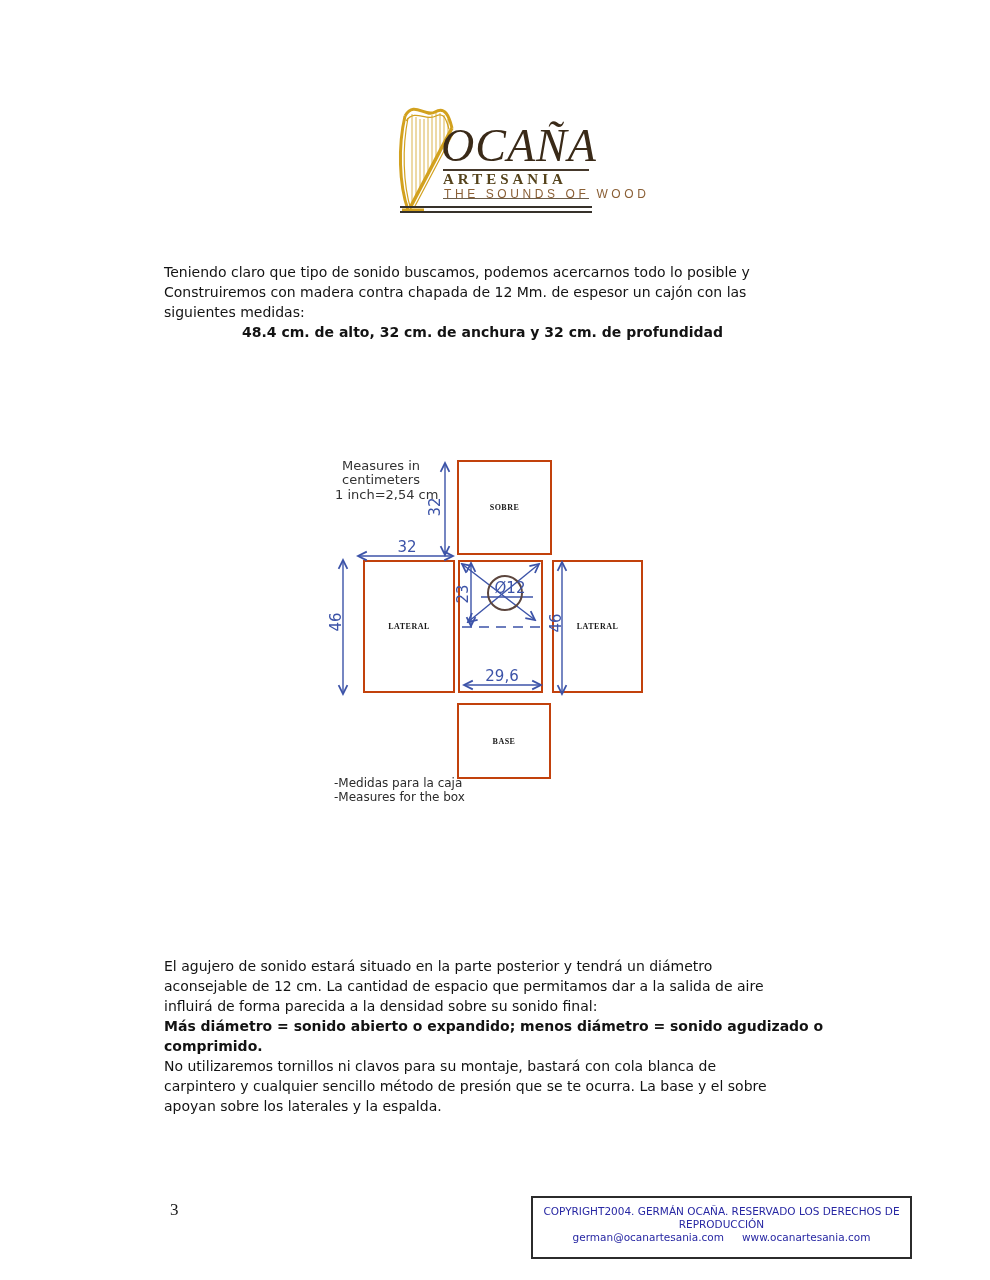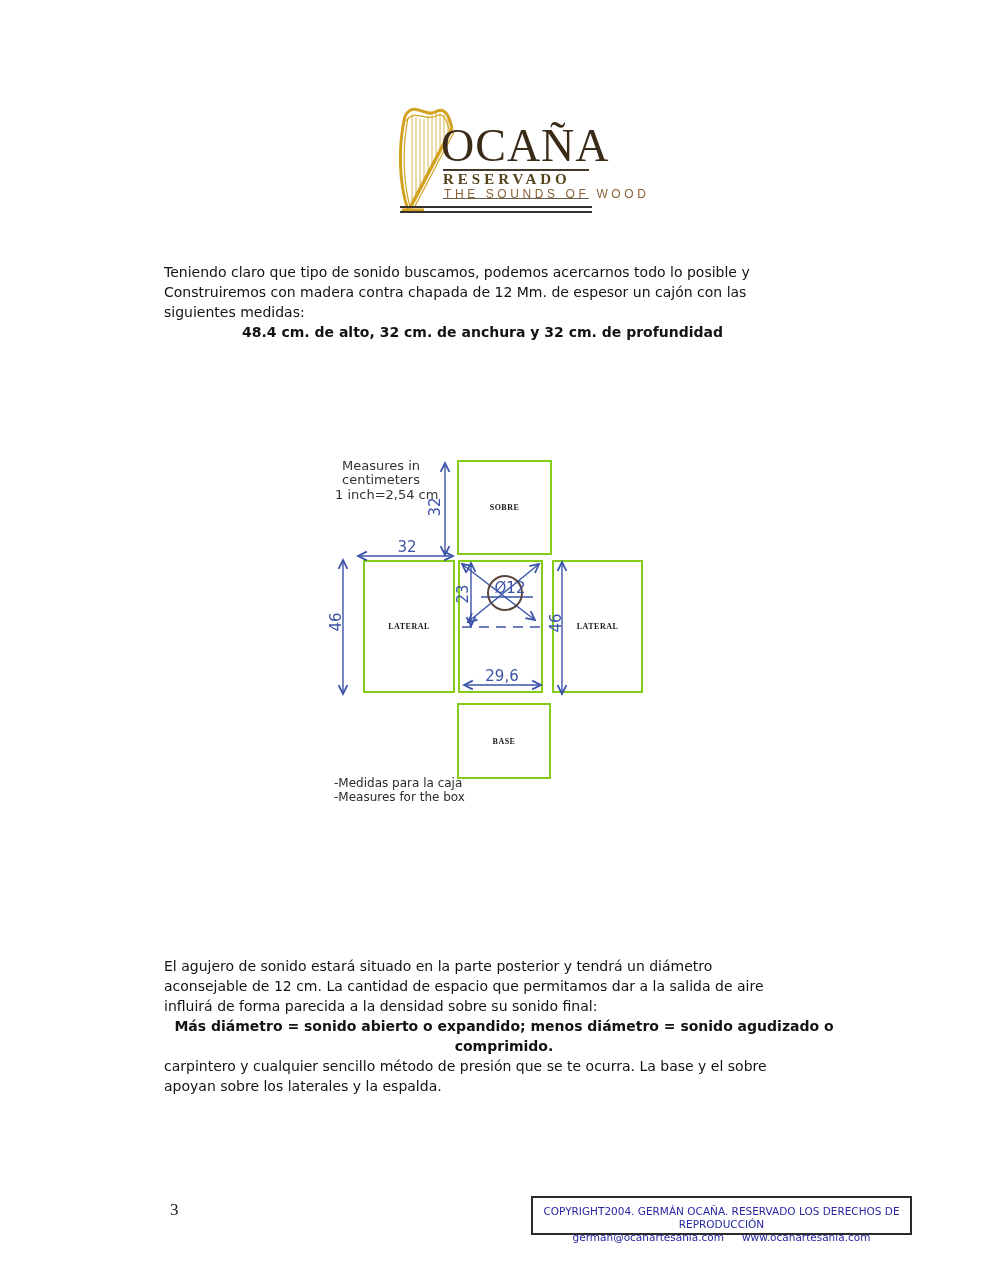--- a/index.html
+++ b/index.html
@@ -3,54 +3,54 @@
 <meta charset="utf-8">
 <style>
   html,body{margin:0;padding:0;}
   body{width:990px;height:1280px;background:#ffffff;position:relative;overflow:hidden;
        font-family:"DejaVu Sans",sans-serif;color:#111;}
   .abs{position:absolute;}
 
   
   .logo{position:absolute;left:392px;top:100px;width:210px;height:122px;}
   .brand{position:absolute;left:49px;top:22px;font-family:"Liberation Serif",serif;
-         font-size:46px;line-height:48px;color:#3A2A18;letter-spacing:1px;font-weight:500;}
+         font-size:46px;line-height:48px;color:#3A2A18;letter-spacing:1px;font-weight:500;font-style:italic;}
   .rule-a{position:absolute;left:51px;top:69px;width:146px;height:2px;background:#45382B;}
   .subtitle{position:absolute;left:51px;top:71px;width:148px;font-family:"Liberation Serif",serif;
             font-size:15px;letter-spacing:4px;color:#55431C;font-weight:600;white-space:nowrap;}
   .tagline{position:absolute;left:52px;top:87px;font-size:12px;letter-spacing:3.6px;
            color:#8A5F35;white-space:nowrap;font-family:"Liberation Sans",sans-serif;}
   .rule-b{position:absolute;left:51px;top:98px;width:146px;height:1px;background:#6B5D4B;}
   .rule-double{position:absolute;left:8px;top:106px;width:192px;height:3px;
                border-top:2px solid #36312A;border-bottom:2px solid #36312A;}
 
   
   .para{position:absolute;left:164px;font-size:14px;line-height:20px;color:#131313;}
-  .para .b{font-weight:bold;text-align:center;}
+  .para .b{font-weight:bold;}
   .intro{top:262px;width:660px;}
   .bodytext{top:956px;width:680px;}
   .bold-measure{font-weight:bold;margin-left:78px;}
 
   
   .diagram{position:absolute;left:330px;top:450px;width:330px;height:372px;}
-  .panel{position:absolute;border:2px solid #84cc16;box-sizing:border-box;
+  .panel{position:absolute;border:2px solid #c2410c;box-sizing:border-box;
          display:flex;align-items:center;justify-content:center;}
   .panel-label{font-family:"Liberation Serif",serif;font-weight:bold;font-size:8px;
                letter-spacing:0.5px;color:#161616;}
   .note{position:absolute;font-size:13px;color:#333;white-space:nowrap;}
   .dim{position:absolute;color:#3C53A8;font-size:15px;white-space:nowrap;
        transform:translate(-50%,-50%);}
   .dim.rot{transform:translate(-50%,-50%) rotate(-90deg);}
   .caption{position:absolute;font-size:12px;color:#2b2b2b;white-space:nowrap;}
   .dsvg{position:absolute;left:0;top:0;}
 
   
   .pagenum{position:absolute;left:170px;top:1200px;font-family:"Liberation Serif",serif;
            font-size:17px;color:#1a1a1a;}
-  .copybox{position:absolute;left:531px;top:1196px;width:381px;height:39px;
+  .copybox{position:absolute;left:531px;top:1196px;width:381px;height:63px;
            border:2px solid #2b2b2b;box-sizing:border-box;text-align:center;
            color:#2727A3;font-size:10.5px;line-height:13px;padding-top:7px;}
   .copy-links{display:flex;justify-content:center;gap:18px;}
 </style>
 </head>
 <body>
 
 <div class="logo">
   <svg class="abs" style="left:2px;top:2px;" width="64" height="112" viewBox="0 0 64 112">
     <g fill="none" stroke="#D2A11E">
@@ -68,21 +68,21 @@
       <path d="M34,15 L34,74" stroke-width="0.8"></path>
       <path d="M38,13 L38,66" stroke-width="0.8"></path>
       <path d="M42,11 L42,59" stroke-width="0.8"></path>
       <path d="M46,11 L46,51" stroke-width="0.8"></path>
       <path d="M50,13 L50,44" stroke-width="0.8"></path>
       <path d="M54,17 L54,37" stroke-width="0.8"></path>
     </g>
   </svg>
   <div class="brand">OCAÑA</div>
   <div class="rule-a"></div>
-  <div class="subtitle">RESERVADO</div>
+  <div class="subtitle">ARTESANIA</div>
   <div class="tagline">THE SOUNDS OF WOOD</div>
   <div class="rule-b"></div>
   <div class="rule-double"></div>
 </div>
 
 <div class="para intro">
   <div>Teniendo claro que tipo de sonido buscamos, podemos acercarnos todo lo posible y</div>
   <div>Construiremos con madera contra chapada de 12 Mm. de espesor un cajón con las</div>
   <div>siguientes medidas:</div>
   <div class="bold-measure">48.4 cm. de alto, 32 cm. de anchura y 32 cm. de profundidad</div>
@@ -140,20 +140,21 @@
   <span class="caption" style="left:4px;top:326px;">-Medidas para la caja</span>
   <span class="caption" style="left:4px;top:340px;">-Measures for the box</span>
 </div>
 
 <div class="para bodytext">
   <div>El agujero de sonido estará situado en la parte posterior y tendrá un diámetro</div>
   <div>aconsejable de 12 cm. La cantidad de espacio que permitamos dar a la salida de aire</div>
   <div>influirá de forma parecida a la densidad sobre su sonido final:</div>
   <div class="b">Más diámetro = sonido abierto o expandido; menos diámetro = sonido agudizado o</div>
   <div class="b">comprimido.</div>
+  <div>No utilizaremos tornillos ni clavos para su montaje, bastará con cola blanca de</div>
   <div>carpintero y cualquier sencillo método de presión que se te ocurra. La base y el sobre</div>
   <div>apoyan sobre los laterales y la espalda.</div>
 </div>
 
 <div class="pagenum">3</div>
 
 <div class="copybox">
   <div>COPYRIGHT2004. GERMÁN OCAÑA. RESERVADO LOS DERECHOS DE</div>
   <div>REPRODUCCIÓN</div>
   <div class="copy-links">

